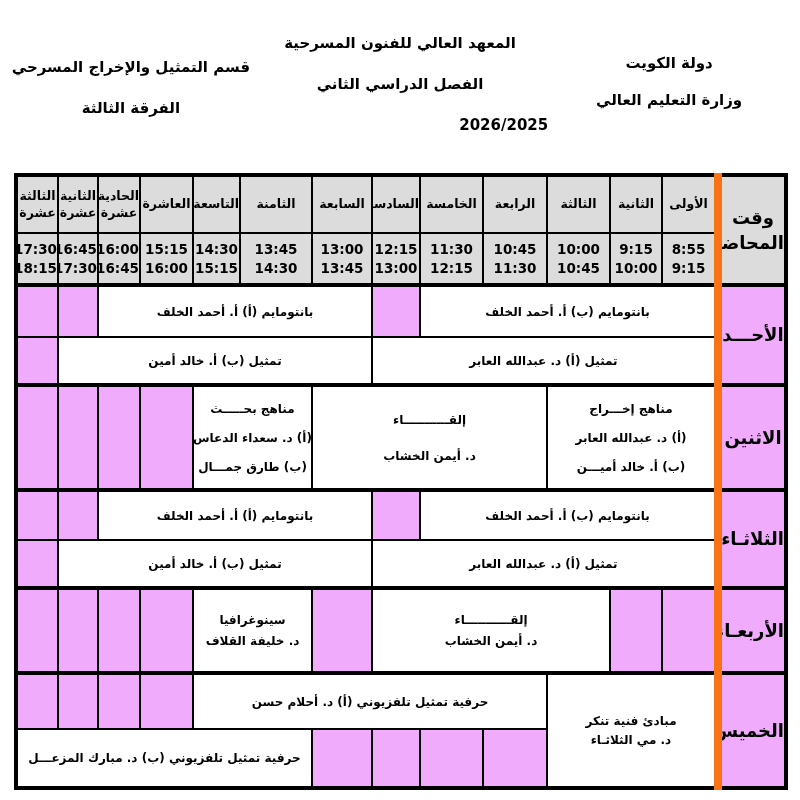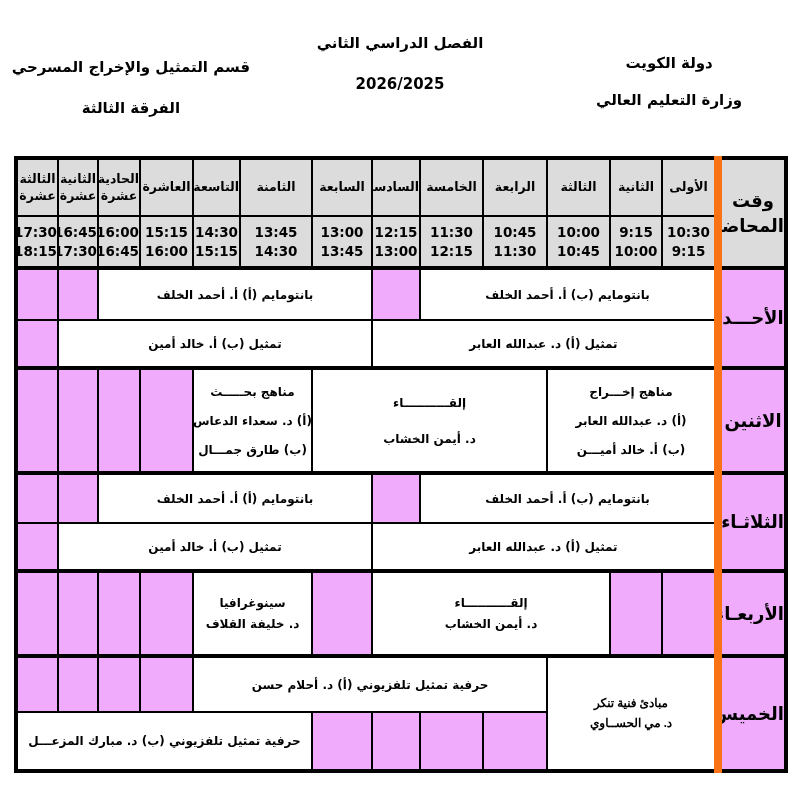--- a/index.html
+++ b/index.html
@@ -13,21 +13,21 @@
     direction:rtl;display:flex;align-items:flex-start;
     padding:36px 10px 0 10px;
   }
   .lh-block{text-align:center;line-height:1;}
   .lh-right{width:31%;padding-top:20px;}
   .lh-center{width:38%;}
   .lh-left{width:31%;padding-top:24px;}
   .lh-line{display:block;font-size:15px;margin-bottom:26px;}
   .lh-right .lh-line{margin-bottom:22px;}
   .lh-left .lh-line{margin-bottom:26px;}
-  .lh-year{font-size:15px;direction:ltr;}
+  .lh-year{font-size:15px;direction:ltr;text-align:right;}
   
   .tbl-wrap{margin:14px 14px 0 14px;}
   table{
     border-collapse:collapse;table-layout:fixed;width:772px;
     direction:rtl;border:4px solid #000;
   }
   td,th{
     border:2px solid #000;padding:0;text-align:center;vertical-align:middle;
     overflow:hidden;font-weight:bold;
   }
@@ -39,32 +39,33 @@
   }
   .g{background:#dcdcdc;}
   tbody td{font-size:12px;background:#fff;}
   tbody td.g,tbody td.dcol{background:#f0abfc;}
   tr.sep td,tr.sep th{border-top:4px solid #000;}
   tr.times td{border-bottom:4px solid #000;}
   .lines{display:flex;flex-direction:column;justify-content:center;align-items:center;}
   .gap3{row-gap:15px;}
   .gap2{row-gap:22px;}
   .gap2w{row-gap:7px;}
-  .gap2t{row-gap:5px;font-family:Liberation Serif, serif;}
+  .gap2t{row-gap:5px;}
   .nowrap{white-space:nowrap;}
 </style>
 </head>
 <body>
 
 <div class="letterhead">
   <div class="lh-block lh-right">
     <span class="lh-line">دولة الكويت</span>
     <span class="lh-line">وزارة التعليم العالي</span>
   </div>
   <div class="lh-block lh-center">
+    <span class="lh-line">المعهد العالي للفنون المسرحية</span>
     <span class="lh-line">الفصل الدراسي الثاني</span>
     <span class="lh-line lh-year">2026/2025</span>
   </div>
   <div class="lh-block lh-left">
     <span class="lh-line">قسم التمثيل والإخراج المسرحي</span>
     <span class="lh-line">الفرقة الثالثة</span>
   </div>
 </div>
 
 <div class="tbl-wrap">
@@ -100,21 +101,21 @@
       <th>السابعة</th>
       <th>الثامنة</th>
       <th>التاسعة</th>
       <th>العاشرة</th>
       <th>الحادية عشرة</th>
       <th>الثانية عشرة</th>
       <th>الثالثة عشرة</th>
     </tr>
     <tr class="times" style="height:52px">
       <td>
-            <span>10:30</span>
+            <span>8:55</span>
             <span>9:15</span>
           </td>
       <td>
             <span>9:15</span>
             <span>10:00</span>
           </td>
       <td>
             <span>10:00</span>
             <span>10:45</span>
           </td>
@@ -239,21 +240,21 @@
       <td class="g"></td>
       <td class="g"></td>
       <td class="g"></td>
     </tr>
 
     <tr class="sep" style="height:56px">
       <td class="dcol" rowspan="2">الخميس</td>
       <td colspan="3" rowspan="2">
         <div class="lines gap2t">
           <span>مبادئ فنية تنكر</span>
-          <span>د. مي الحســاوي</span>
+          <span>د. مي الثلاثـاء</span>
         </div>
       </td>
       <td colspan="6" class="nowrap">حرفية تمثيل تلفزيوني (أ) د. أحلام حسن</td>
       <td class="g"></td>
       <td class="g"></td>
       <td class="g"></td>
       <td class="g"></td>
     </tr>
     <tr style="height:59px">
       <td class="g"></td>

